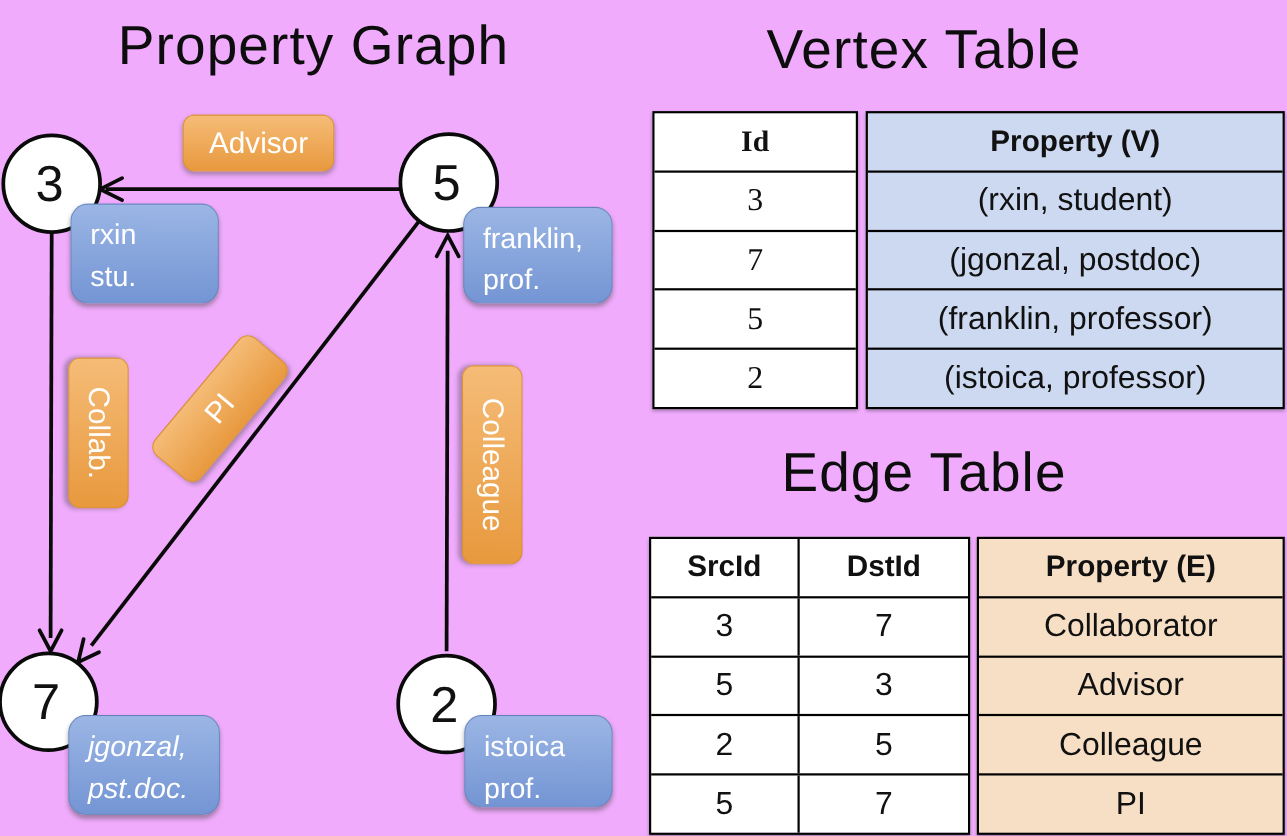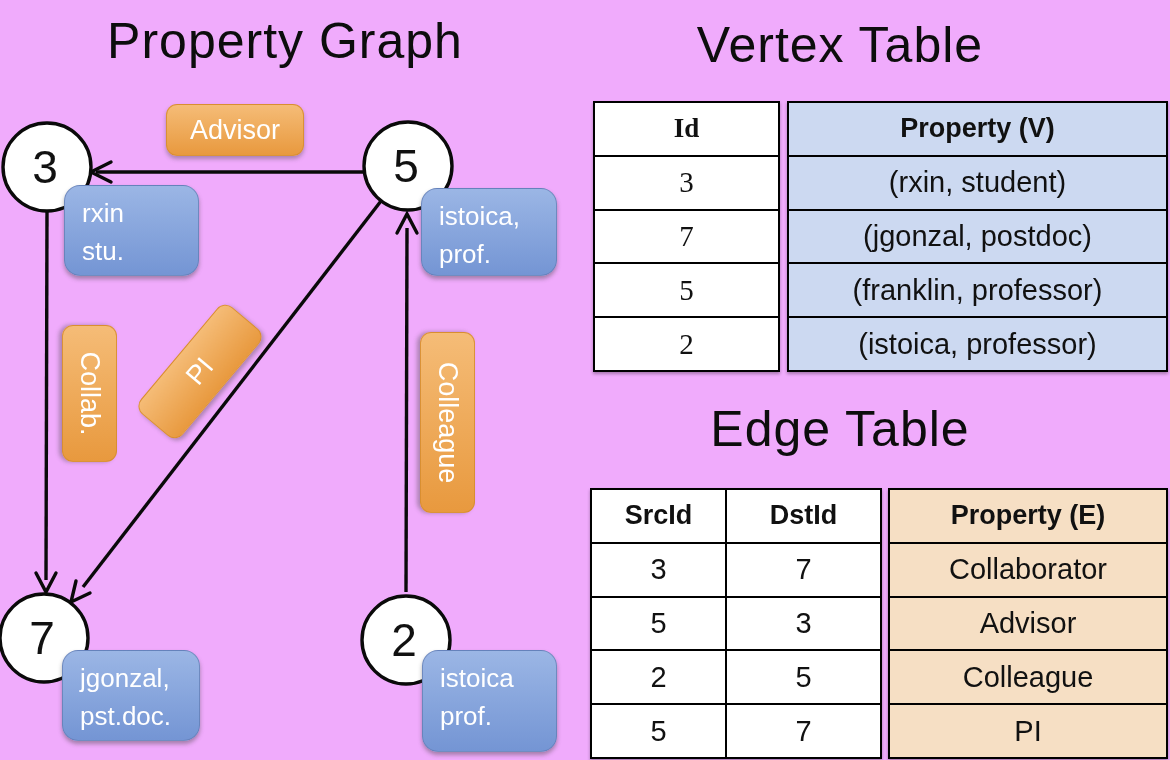--- a/index.html
+++ b/index.html
@@ -22,22 +22,22 @@
         fill:#111;text-anchor:middle;}
 
   
   .nlabel{position:absolute;border-radius:16px;color:#fff;font-size:26px;line-height:38px;
           padding:8px 17px 0 17px;box-sizing:border-box;
           background:linear-gradient(#9bb6e5,#7495d4);
           border:1px solid rgba(96,122,176,.7);
           box-shadow:0 3px 4px rgba(70,70,70,.45);}
   #nlabel-rxin{left:64px;top:185px;width:135px;height:91px;}
   #nlabel-franklin{left:421px;top:188px;width:136px;height:88px;}
-  #nlabel-jgonzal{left:62px;top:650px;width:138px;height:91px;}
-  #nlabel-istoica{left:422px;top:650px;width:135px;height:102px;}
+  #nlabel-jgonzal{left:62px;top:650px;width:138px;height:91px;font-style:italic;}
+  #nlabel-istoica{left:422px;top:650px;width:135px;height:84px;}
 
   
   .elabel{position:absolute;border-radius:11px;color:#fff;font-size:27px;
           display:flex;align-items:center;justify-content:center;box-sizing:border-box;
           background:linear-gradient(#f5bc77,#e8993e);
           border:1px solid rgba(214,140,46,.85);
           box-shadow:0 3px 4px rgba(70,70,70,.4);}
   #elabel-advisor{left:166px;top:104px;width:138px;height:52px;}
   #elabel-collab{left:21px;top:366px;width:137px;height:55px;transform:rotate(90deg);
                  background:linear-gradient(to right,#f5bc77,#e8993e);}
@@ -92,21 +92,21 @@
     <text class="vnum" x="406" y="182">5</text>
     <text class="vnum" x="42" y="654">7</text>
     <text class="vnum" x="404" y="656">2</text>
   </svg>
 
   <div class="nlabel" id="nlabel-rxin">
     <div>rxin</div>
     <div>stu.</div>
   </div>
   <div class="nlabel" id="nlabel-franklin">
-    <div>istoica,</div>
+    <div>franklin,</div>
     <div>prof.</div>
   </div>
   <div class="nlabel" id="nlabel-jgonzal">
     <div>jgonzal,</div>
     <div>pst.doc.</div>
   </div>
   <div class="nlabel" id="nlabel-istoica">
     <div>istoica</div>
     <div>prof.</div>
   </div>

